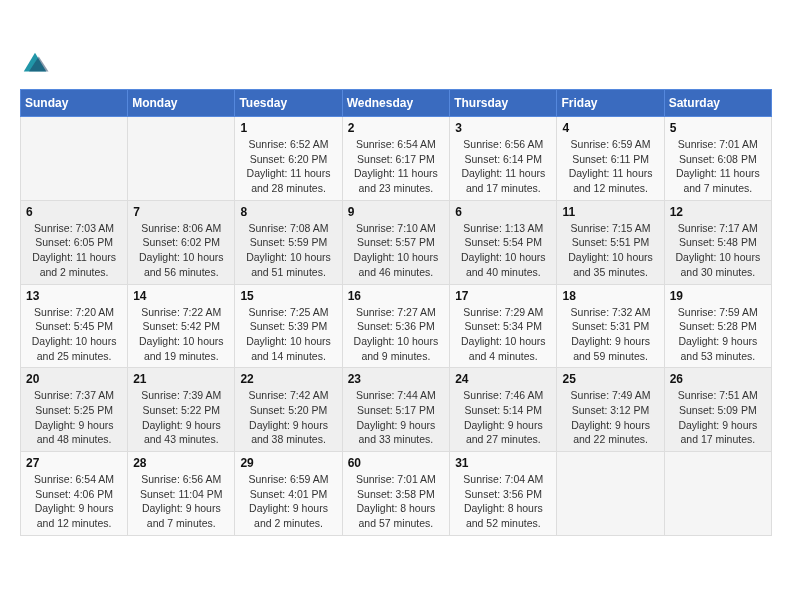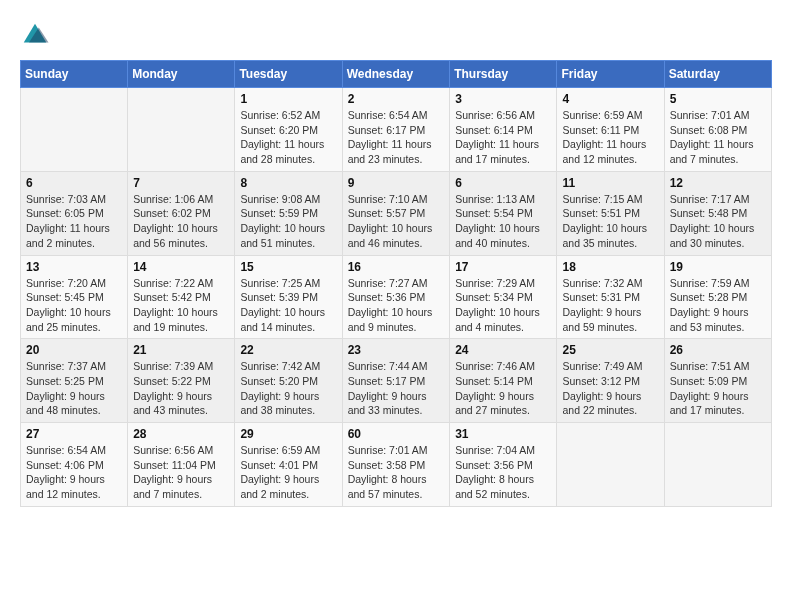--- a/index.html
+++ b/index.html
@@ -5,20 +5,21 @@
     * { box-sizing: border-box; margin: 0; padding: 0; }
     body {
       font-family: Arial, sans-serif;
       background: #fff;
       width: 792px;
       min-height: 612px;
     }
     .page {
       width: 792px;
       padding: 20px 20px 10px 20px;
+      margin-top: 29px;
     }
     .header {
       display: flex;
       justify-content: space-between;
       align-items: flex-start;
       margin-bottom: 10px;
     }
     .logo {
       display: flex;
       align-items: center;
@@ -80,20 +81,21 @@
     .day-num {
       font-weight: bold;
       font-size: 12px;
       margin-bottom: 2px;
       color: #111;
     }
     .day-info {
       color: #333;
       font-size: 10.5px;
       line-height: 1.4;
+      text-align: center;
     }
     td.empty {
       background: #f5f5f5 !important;
     }
   </style>
 </head>
 <body>
 
 <div class="page">
   <div class="header">
@@ -162,27 +164,27 @@
         </tr>
         <tr>
           <td>
             <div class="day-num">6</div>
             <div class="day-info">Sunrise: 7:03 AM
 Sunset: 6:05 PM
 Daylight: 11 hours and 2 minutes.</div>
           </td>
           <td>
             <div class="day-num">7</div>
-            <div class="day-info">Sunrise: 1:06 AM
+            <div class="day-info">Sunrise: 8:06 AM
 Sunset: 6:02 PM
 Daylight: 10 hours and 56 minutes.</div>
           </td>
           <td>
             <div class="day-num">8</div>
-            <div class="day-info">Sunrise: 9:08 AM
+            <div class="day-info">Sunrise: 7:08 AM
 Sunset: 5:59 PM
 Daylight: 10 hours and 51 minutes.</div>
           </td>
           <td>
             <div class="day-num">9</div>
             <div class="day-info">Sunrise: 7:10 AM
 Sunset: 5:57 PM
 Daylight: 10 hours and 46 minutes.</div>
           </td>
           <td>

